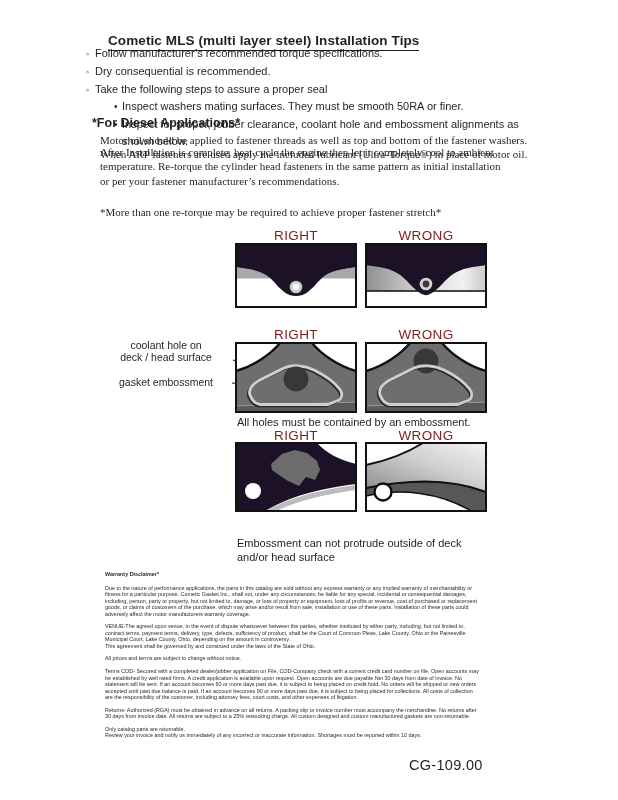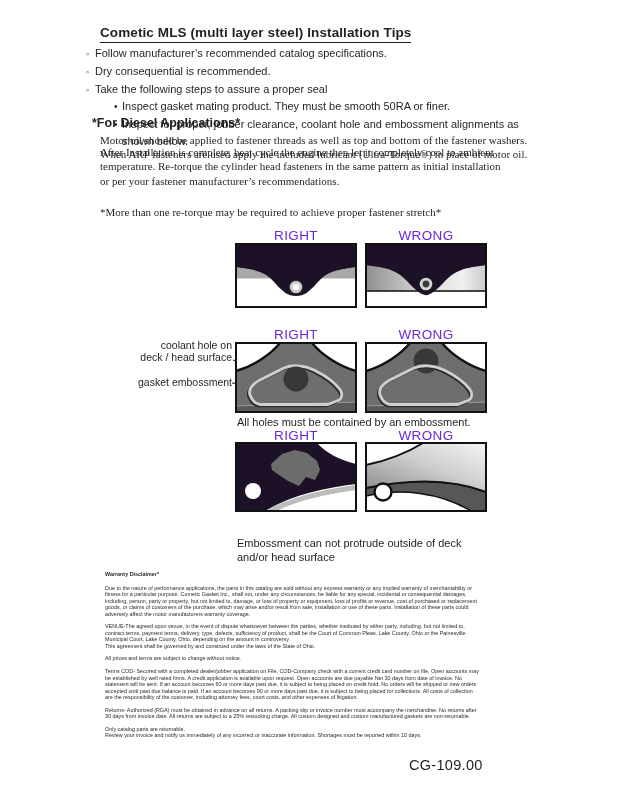--- a/index.html
+++ b/index.html
@@ -3,64 +3,64 @@
 <meta charset="utf-8">
 <style>
   html,body{margin:0;padding:0;background:#e8e8e8;}
   .page{
     position:relative;width:618px;height:800px;background:#ffffff;
     font-family:"Liberation Sans","DejaVu Sans",sans-serif;color:#231f20;
     overflow:hidden;margin:0 auto;
   }
   .abs{position:absolute;}
   .title{
-    position:absolute;left:100px;top:25px;margin:0;
+    position:absolute;left:100px;top:25px;margin:8px;
     font-size:13.5px;font-weight:bold;letter-spacing:.1px;
     border-bottom:1.6px solid #231f20;padding-bottom:2px;
   }
   .bullets{position:absolute;left:86px;top:45px;width:460px;font-size:11px;line-height:16.8px;}
   .b-row{display:flex;align-items:baseline;}
   .b-row .mk{flex:0 0 9px;font-size:9px;}
   .b-row.sub{padding-left:28px;}
   .b-row.sub .mk{flex:0 0 8px;font-size:10px;}
   .d-head{position:absolute;left:92px;top:116px;font-size:12.5px;font-weight:bold;}
   .para{position:absolute;left:100px;width:440px;margin:0;font-size:11px;line-height:14.3px;white-space:pre-line;font-family:Liberation Serif, serif;}
-  .rw{position:absolute;width:122px;text-align:center;font-size:13.5px;letter-spacing:.4px;color:#6d28d9;}
+  .rw{position:absolute;width:122px;text-align:center;font-size:13.5px;letter-spacing:.4px;color:#7f1d1d;}
   .dbox{position:absolute;width:122px;height:65px;display:block;}
   .caption{position:absolute;left:237px;font-size:11px;line-height:13.5px;white-space:pre-line;}
-  .side-label{position:absolute;left:100px;width:132px;text-align:right;font-size:10.5px;line-height:12px;white-space:pre-line;}
+  .side-label{position:absolute;left:100px;width:132px;text-align:center;font-size:10.5px;line-height:12px;white-space:pre-line;}
   .legal{position:absolute;left:105px;top:571px;width:418px;font-size:5.4px;line-height:6.55px;color:#2a2a2a;}
   .legal p{margin:0 0 6px 0;white-space:pre-line;}
   .legal .lg-head{font-weight:bold;margin-bottom:7px;}
   .footer-code{position:absolute;left:409px;top:757px;font-size:14.5px;letter-spacing:.3px;}
   svg{display:block;}
 </style>
 </head>
 <body>
 
 <div class="page">
 
   <h1 class="title">Cometic MLS (multi layer steel) Installation Tips</h1>
 
   <div class="bullets">
     <div class="b-row">
       <span class="mk">◦</span>
-      <span>Follow manufacturer’s recommended catalog specifications.</span>
+      <span>Follow manufacturer’s recommended torque specifications.</span>
     </div>
     <div class="b-row">
       <span class="mk">◦</span>
       <span>Dry consequential is recommended.</span>
     </div>
     <div class="b-row">
       <span class="mk">◦</span>
       <span>Take the following steps to assure a proper seal</span>
     </div>
     <div class="b-row sub">
       <span class="mk">•</span>
-      <span>Inspect gasket mating product.  They must be smooth 50RA or finer.</span>
+      <span>Inspect washers mating surfaces.  They must be smooth 50RA or finer.</span>
     </div>
     <div class="b-row sub">
       <span class="mk">•</span>
       <span>Inspect for proper, jobber clearance, coolant hole and embossment alignments as shown below.</span>
     </div>
   </div>
 
   <div class="d-head">*For Diesel Applications*</div>
   <p class="para" style="top:133px;">Motor oil should be applied to fastener threads as well as top and bottom of the fastener washers.
 When ARP fasteners are used apply the included lubricant (Ultra-Torque®) in place of motor oil.</p>

